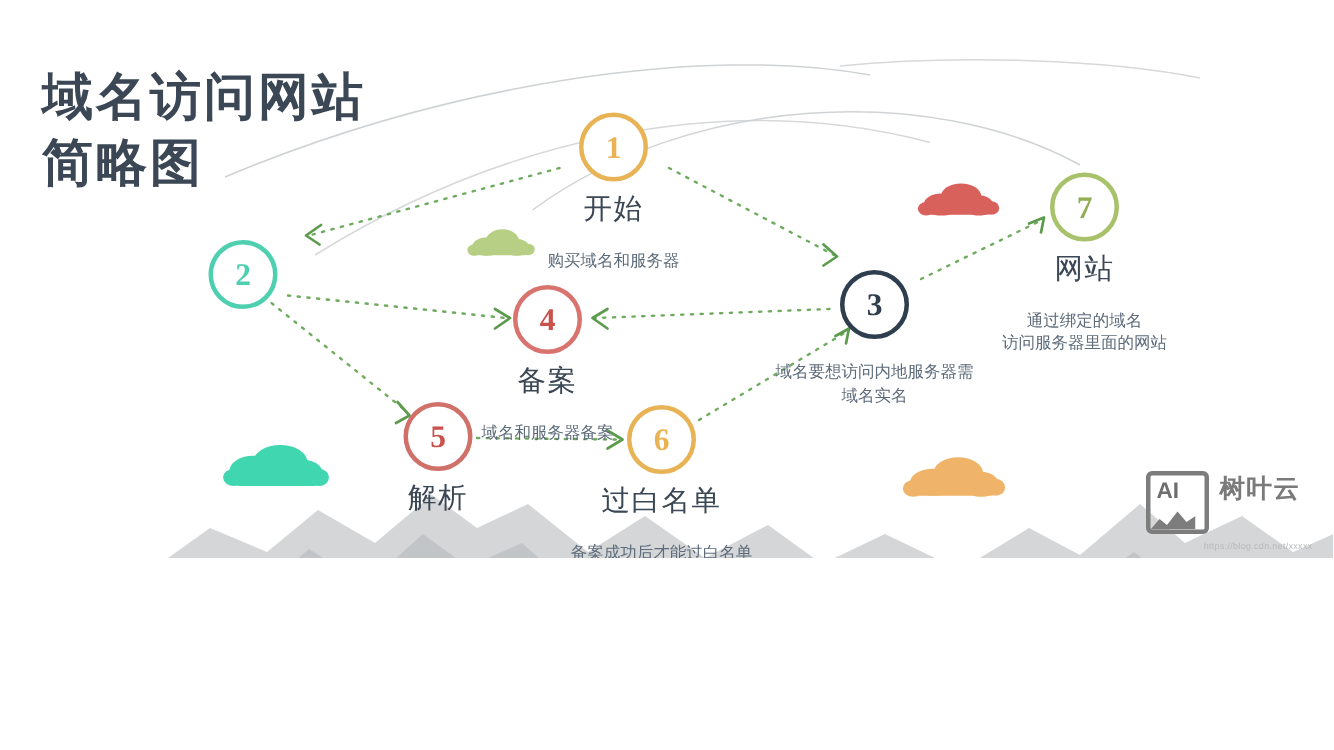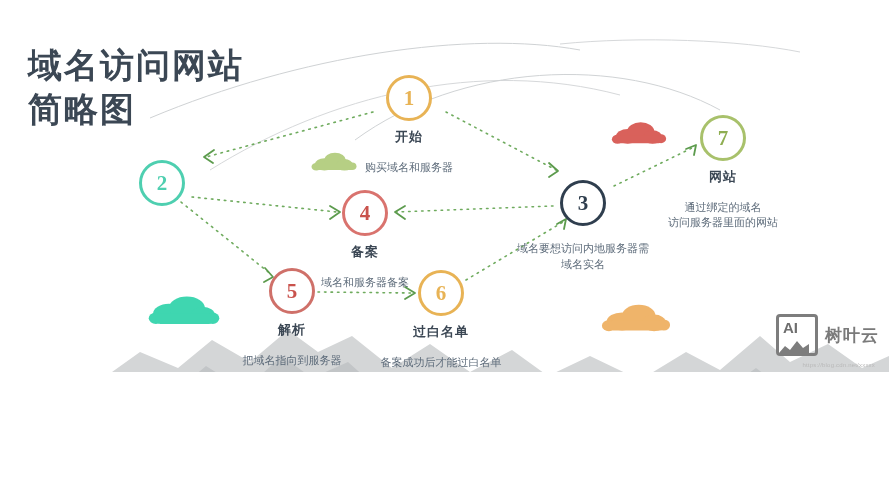--- a/index.html
+++ b/index.html
@@ -67,42 +67,42 @@
     background: #ffffff;
   }
   .node .num {
     font-size: 21px;
     font-weight: 700;
     line-height: 1;
     font-family: "Liberation Serif", "DejaVu Serif", serif;
   }
   .node .title {
     margin-top: 8px;
-    font-size: 13px;
-    font-weight: 700;
+    font-size: 19px;
+    font-weight: 400;
     color: #3b4754;
     letter-spacing: 1px;
     line-height: 1.2;
   }
   .node .desc {
     margin-top: 15px;
     font-size: 11px;
     color: #5d6b7a;
     line-height: 1.42;
     white-space: pre-line;
   }
 
   
   #watermark {
     position: absolute;
-    right: 10px;
+    right: 22px;
     bottom: 16px;
     z-index: 9;
     display: flex;
-    align-items: center;
+    align-items: flex-start;
     gap: 7px;
     padding-left: 35px;
   }
   #watermark .wm-box {
     width: 36px; height: 36px;
     border: 3px solid #7d7d7d;
     border-radius: 4px;
     position: relative;
     overflow: hidden;
     background: transparent;
@@ -272,21 +272,20 @@
     </div>
     <div class="title">备案</div>
     <div class="desc">域名和服务器备案</div>
   </div>
 
   <div class="node" style="left:292px; top:268px;">
     <div class="ring" style="border-color:#cf7069;">
       <span class="num" style="color:#c9524c;">5</span>
     </div>
     <div class="title">解析</div>
-    <div class="desc">把域名指向到服务器</div>
   </div>
 
   <div class="node" style="left:441px; top:270px;">
     <div class="ring" style="border-color:#e8b355;">
       <span class="num" style="color:#e8b355;">6</span>
     </div>
     <div class="title">过白名单</div>
     <div class="desc">备案成功后才能过白名单</div>
   </div>
 

